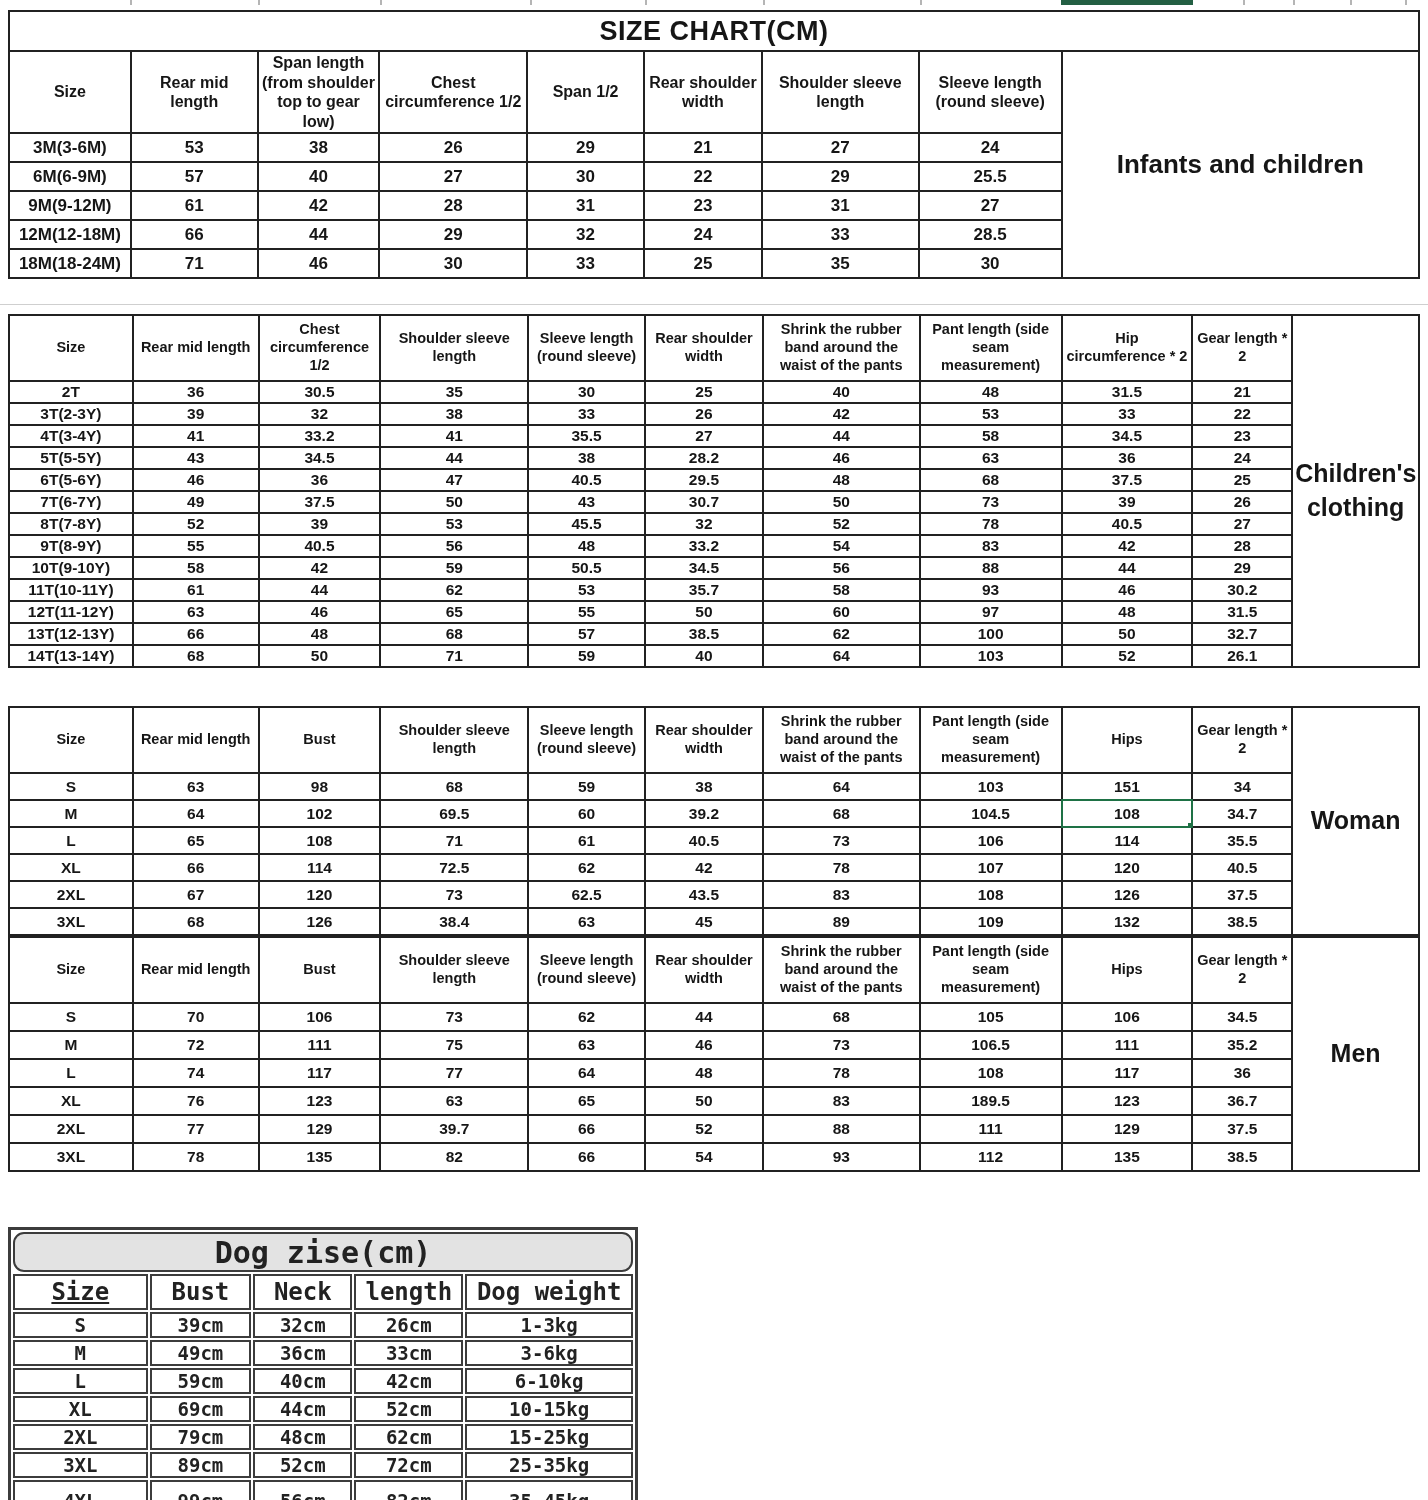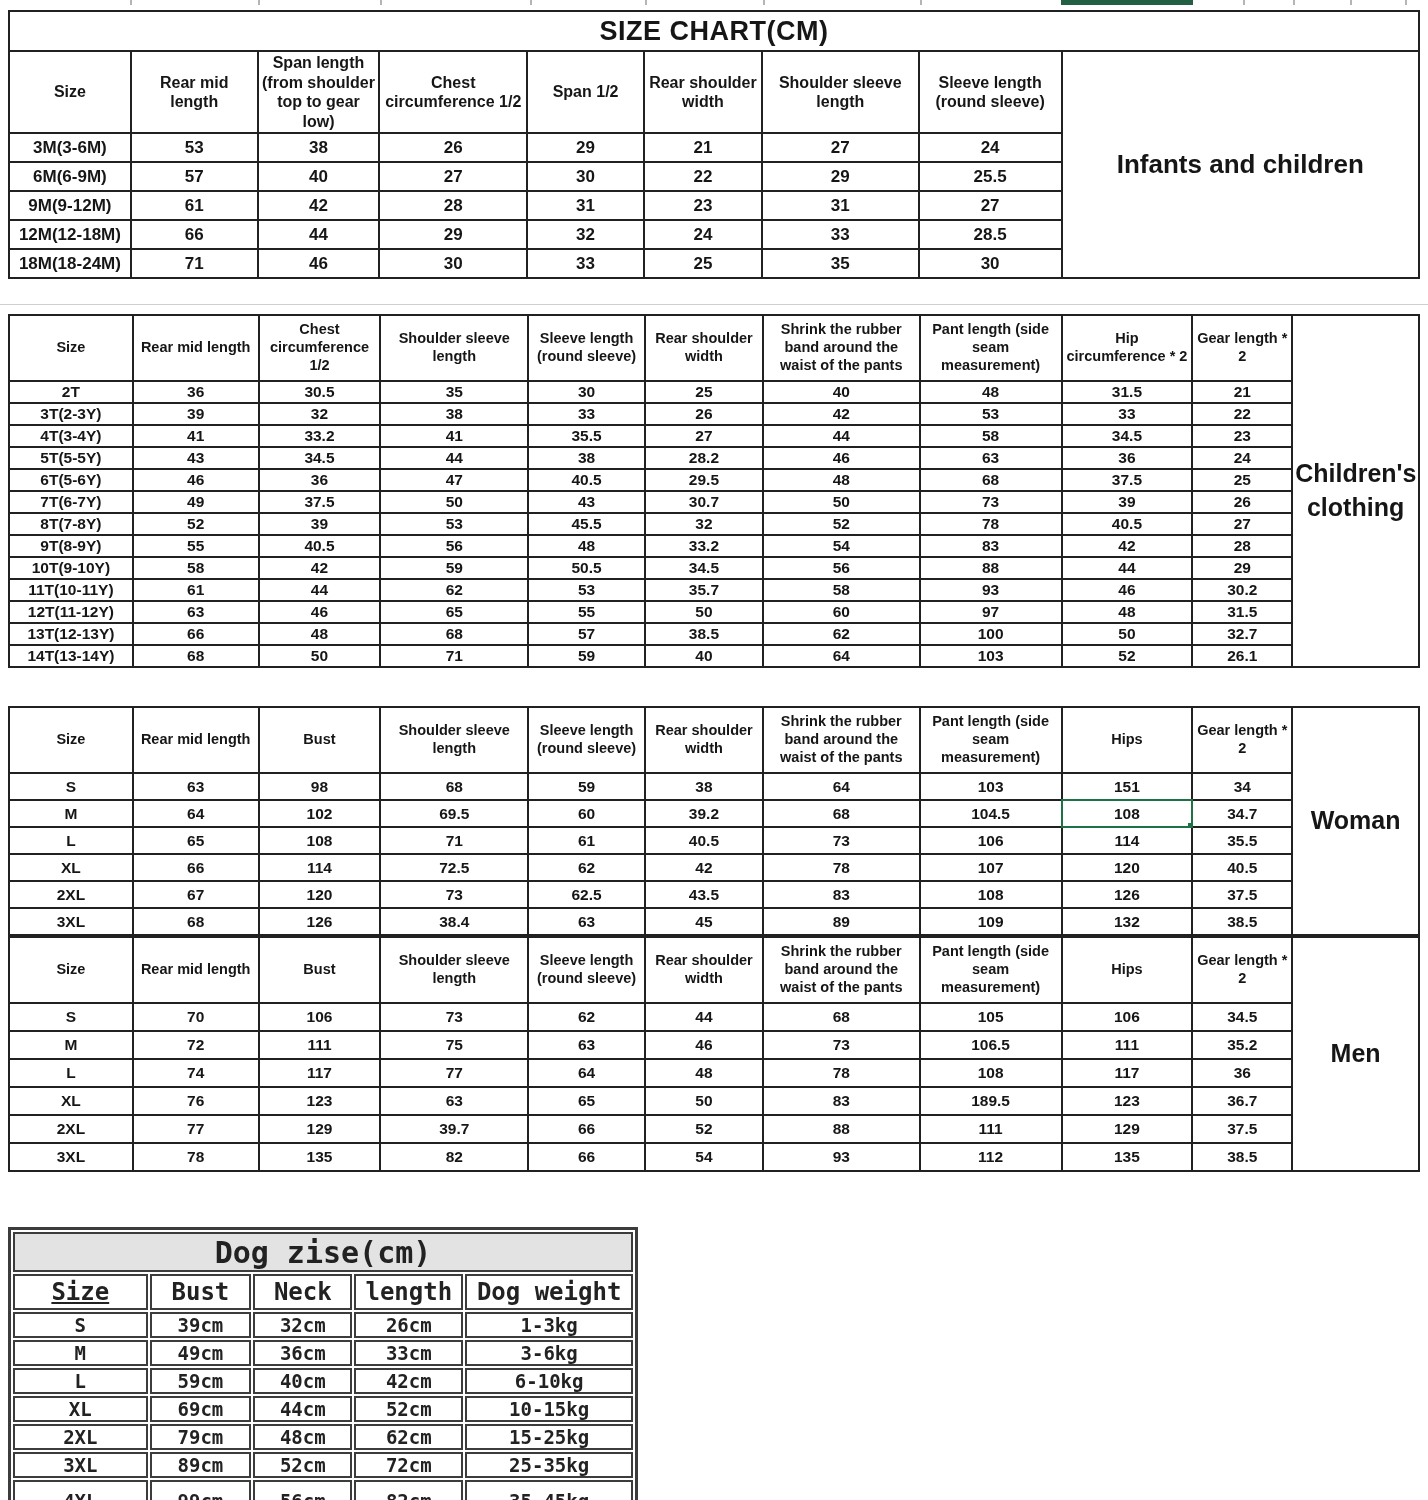--- a/index.html
+++ b/index.html
@@ -42,21 +42,21 @@
   }
   
   #dog table {
     border-collapse:separate; border-spacing:2px; border:3px solid var(--dog_border);
     font-family:"DejaVu Sans Mono", monospace; background:#fff;
   }
   #dog td {
     border:2px solid var(--dog_border); text-align:center; vertical-align:middle;
     font-weight:bold; color:#222; overflow:hidden;
   }
-  #dog tr.title td { background:var(--dog_title_bg); font-size:30px; height:40px; }
+  #dog tr.title td { background:var(--dog_title_bg); font-size:30px; height:40px;border-radius:11px; }
   #dog tr.head td  { font-size:24px; height:36px; }
   #dog tr.head td:first-child { text-decoration:underline; }
   #dog tbody tr.r td { font-size:19px; height:23px; }
   #dog tbody tr.r:last-child td { height:42px; }
   
   .tick { position:absolute; top:0; width:2px; height:5px; background:#b5b5b5; }
   #green-bar { position:absolute; top:0; left:1061px; width:132px; height:5px; background:var(--green_bar); }
   #gap-line { position:absolute; top:304px; left:0; width:1428px; height:1px; background:#cfcfcf; }
 </style>
 </head>

